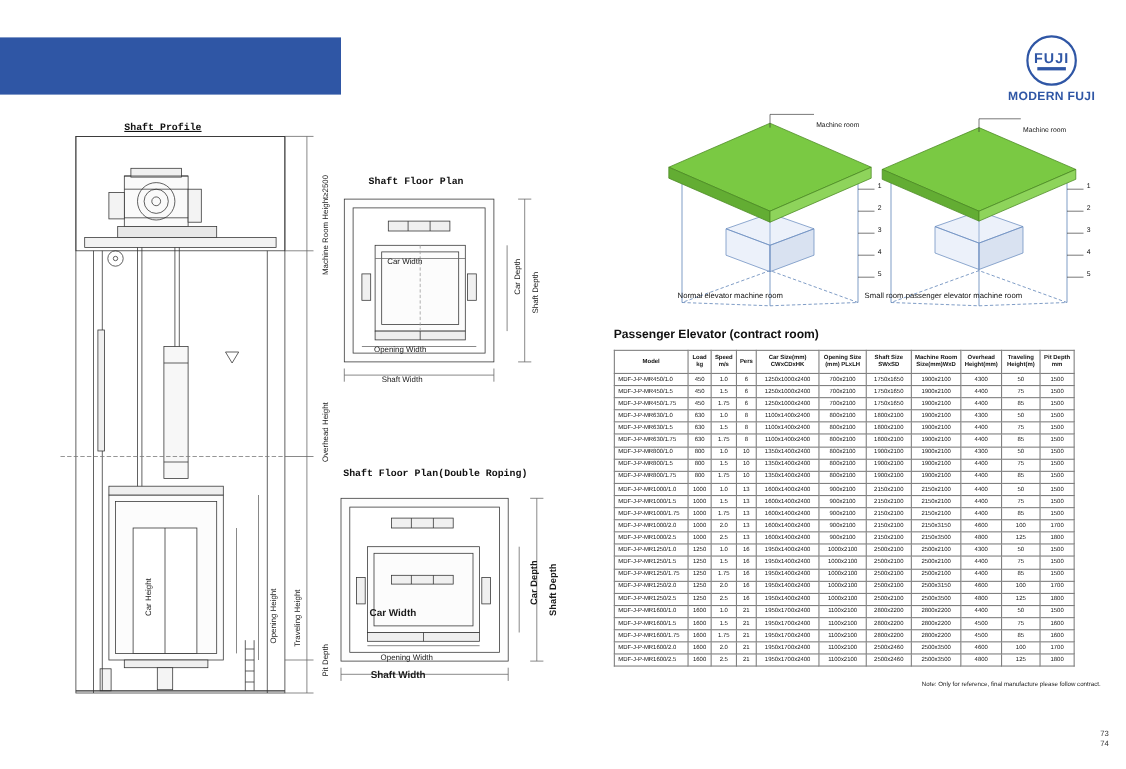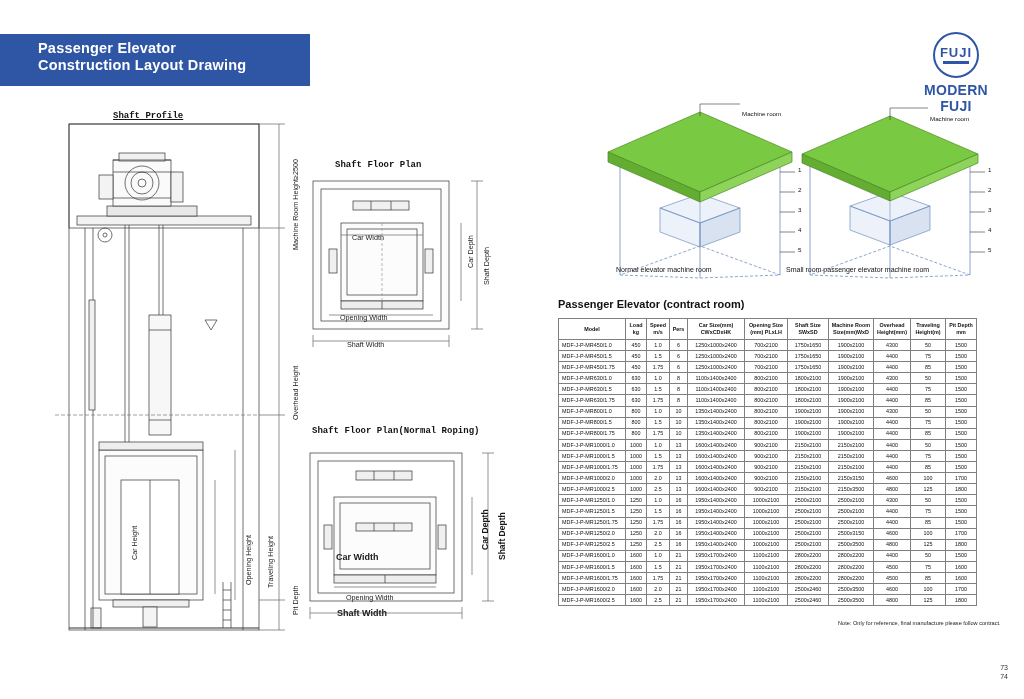--- a/index.html
+++ b/index.html
@@ -33,21 +33,21 @@
     background:#fff;
   }
   .logo-circle .fuji{
     position:absolute;left:0;right:0;top:11px;
     font-size:13px;font-weight:bold;color:#2f56a5;letter-spacing:1px;
   }
   .logo-circle .bar{
     position:absolute;left:8px;right:8px;top:27px;height:3px;background:#2f56a5;
   }
   .logo-text{
-    margin-top:4px;font-size:14px;font-weight:bold;color:#2f56a5;letter-spacing:.3px;
+    margin-top:4px;font-size:11px;font-weight:bold;color:#2f56a5;letter-spacing:.3px;
   }
 
   
   .lbl{position:absolute;font-size:7.2px;color:#1a1a1a;white-space:nowrap;}
   .lbl-u{text-decoration:underline;}
   .vlbl{transform-origin:0 0;transform:rotate(-90deg);}
   .bold{font-weight:bold;}
 
   .ttl{position:absolute;font-size:9px;font-weight:bold;color:#111;white-space:nowrap;font-family:Liberation Mono, monospace;}
 
@@ -86,24 +86,20 @@
 
   
   .pgnum{position:absolute;right:16px;bottom:18px;font-size:7px;color:#333;text-align:left;line-height:9px;}
 </style>
 </head>
 <body>
 
 <div class="page">
 
   <div class="hdr-band"></div>
-  <div class="hdr-title">
-    <div>Passenger Elevator</div>
-    <div>Construction Layout Drawing</div>
-  </div>
 
   <div class="logo">
     <div class="logo-circle">
       <div class="fuji">FUJI</div>
       <div class="bar"></div>
     </div>
     <div class="logo-text">MODERN FUJI</div>
   </div>
 
   <div class="ttl lbl-u" style="left:113px;top:111px;">Shaft Profile</div>
@@ -226,21 +222,21 @@
       <line x1="166" y1="154" x2="178" y2="154" stroke="#666"></line>
     </g>
   </svg>
 
   <div class="lbl" style="left:352px;top:233px;">Car Width</div>
   <div class="lbl" style="left:340px;top:313px;">Opening Width</div>
   <div class="lbl" style="left:347px;top:340px;">Shaft Width</div>
   <div class="lbl vlbl" style="left:466px;top:268px;">Car Depth</div>
   <div class="lbl vlbl" style="left:482px;top:285px;">Shaft Depth</div>
 
-  <div class="ttl" style="left:312px;top:426px;">Shaft Floor Plan(Normal Roping)</div>
+  <div class="ttl" style="left:312px;top:426px;">Shaft Floor Plan(Double Roping)</div>
 
   <svg width="210" height="190" style="left:300px;top:445px;">
     <g stroke="#333" fill="none" stroke-width="0.7">
       <rect x="10" y="8" width="152" height="148" fill="#fdfdfd"></rect>
       <rect x="18" y="16" width="136" height="132" fill="#ffffff"></rect>
 
       <rect x="56" y="26" width="56" height="9" fill="#f0f0f0"></rect>
       <line x1="74" y1="26" x2="74" y2="35"></line>
       <line x1="94" y1="26" x2="94" y2="35"></line>
 

